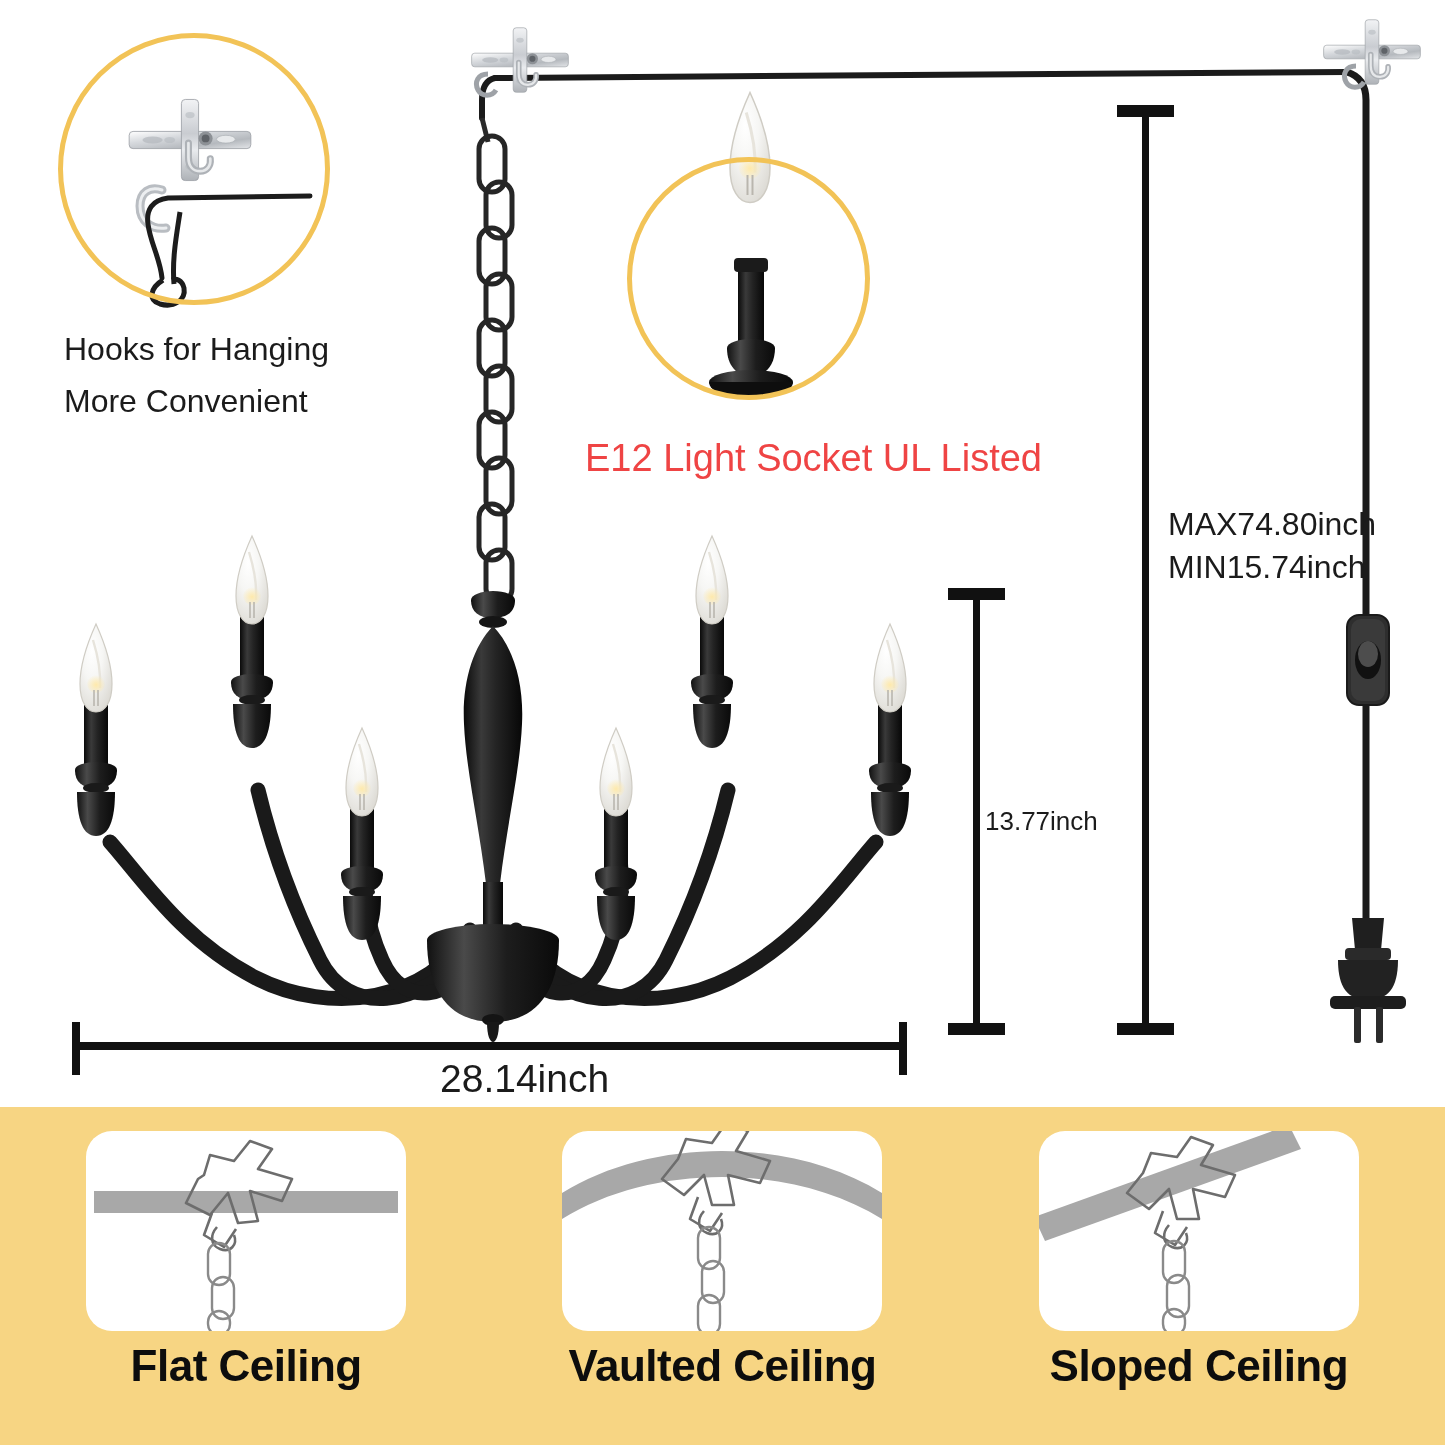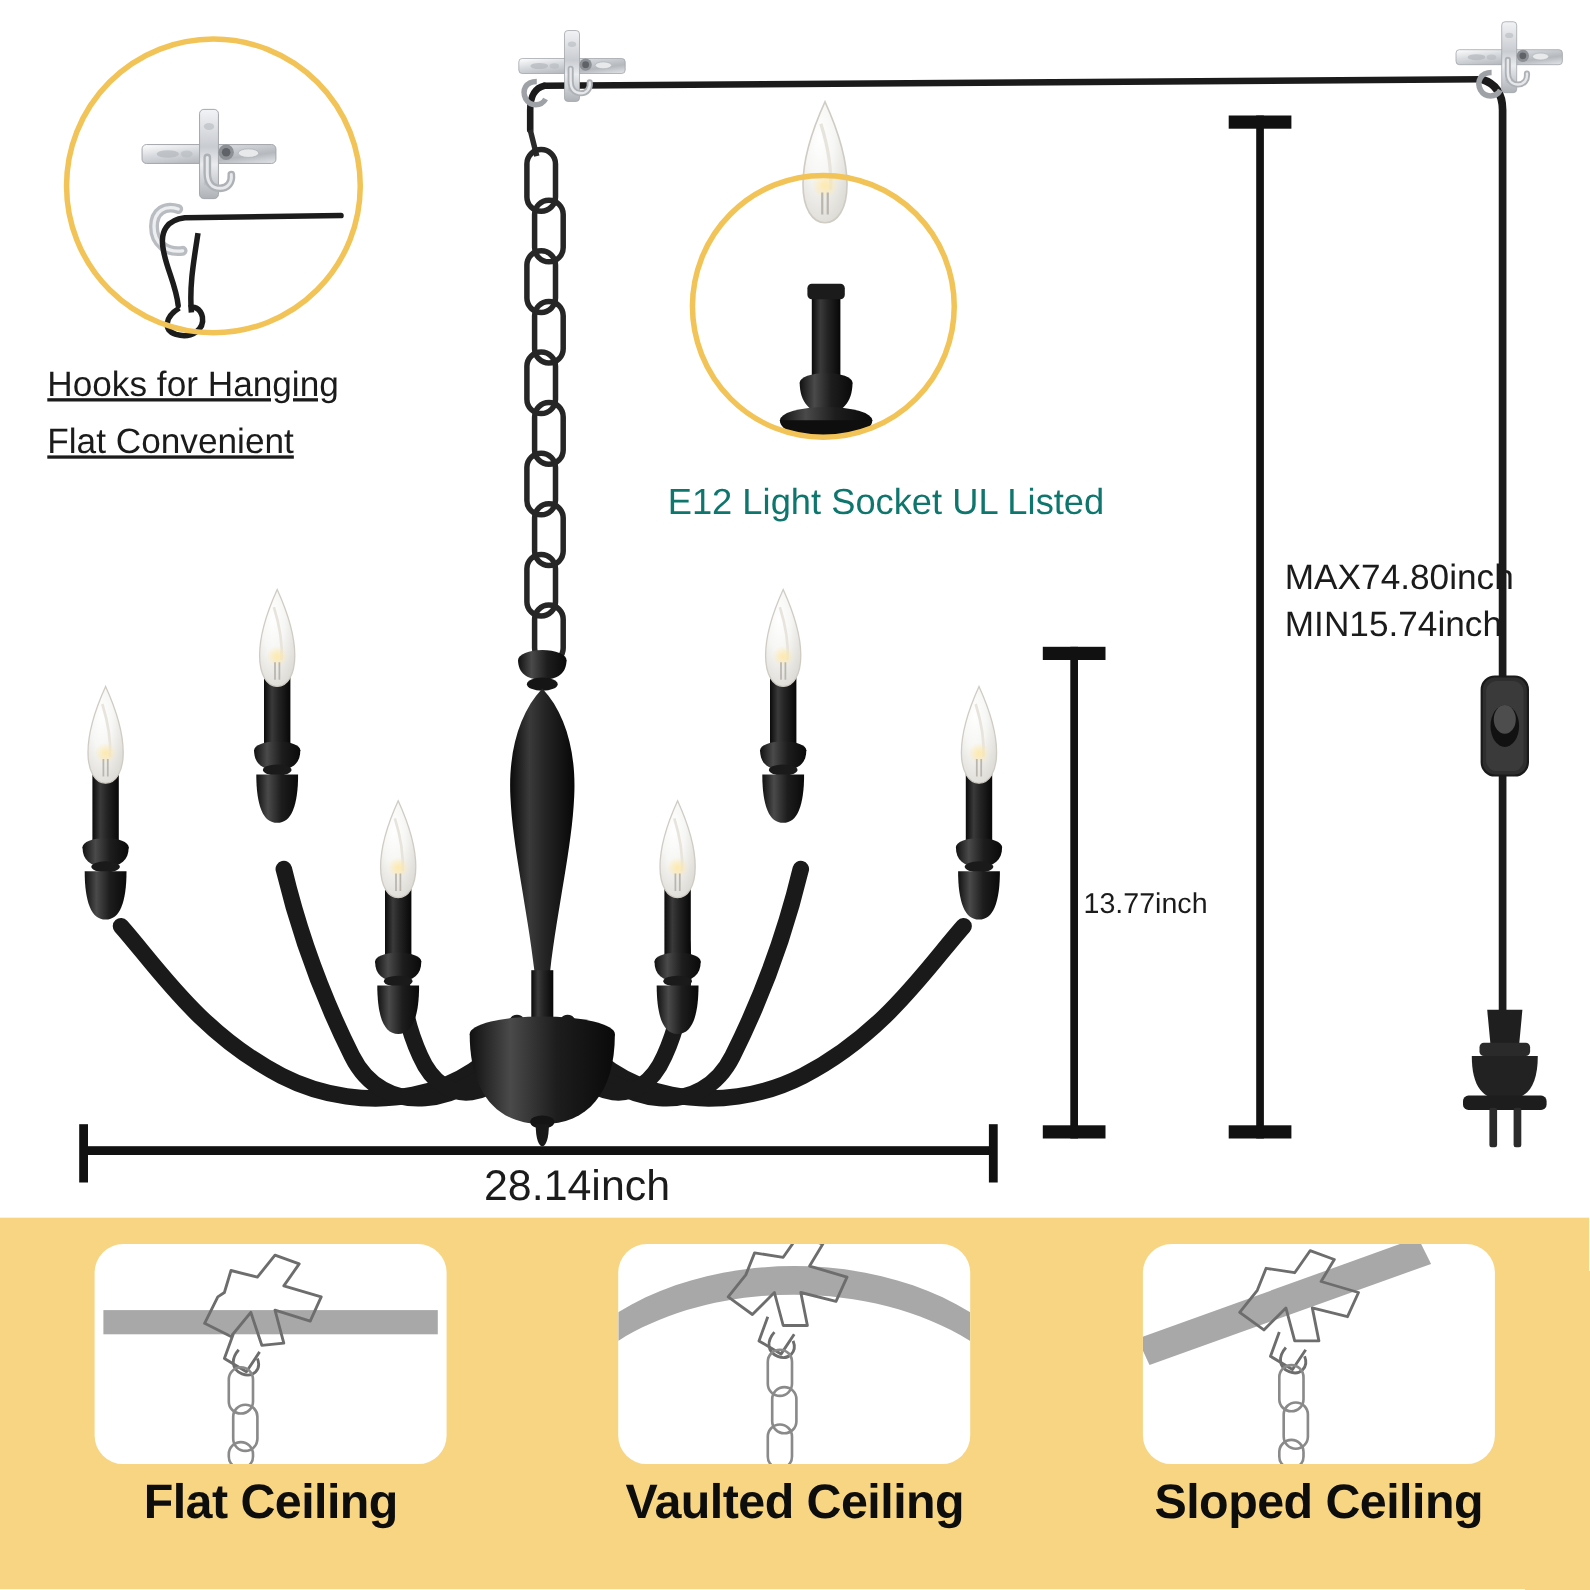--- a/index.html
+++ b/index.html
@@ -22,33 +22,31 @@
   
   .title-cord {
     left: 700px; top: 22px;
     font-size: 46px;
     font-weight: 700;
     color: #111111;
     letter-spacing: -0.5px;
     white-space: nowrap;
   }
   .caption-hooks {
-    left: 43px; top: 324px;
+    left: 64px; top: 324px;
     font-size: 32px;
     color: #1b1b1b;
     line-height: 1.62;
     white-space: nowrap;
-    text-decoration: underline;
   }
   .caption-e12 {
     left: 585px; top: 437px;
-    font-size: 33px;
-    color: #0f766e;
-    white-space: nowrap;
-    margin-left: 22px;
+    font-size: 38px;
+    color: #ef4444;
+    white-space: nowrap;
   }
   .label-maxmin {
     left: 1168px; top: 503px;
     font-size: 32px;
     color: #1b1b1b;
     line-height: 1.33;
     white-space: nowrap;
   }
   .label-height {
     left: 985px; top: 806px;
@@ -363,21 +361,21 @@
   <div class="abs dimline vcap-inner-top"></div>
   <div class="abs dimline vcap-inner-bot"></div>
 
   <div class="abs dimline hline-width"></div>
   <div class="abs dimline hcap-left"></div>
   <div class="abs dimline hcap-right"></div>
 
 
   <div class="abs caption-hooks">
     <div>Hooks for Hanging</div>
-    <div>Flat Convenient</div>
+    <div>More Convenient</div>
   </div>
 
   <div class="abs caption-e12">E12 Light Socket UL Listed</div>
 
   <div class="abs label-maxmin">
     <div>MAX74.80inch</div>
     <div>MIN15.74inch</div>
   </div>
 
   <div class="abs label-height">13.77inch</div>

